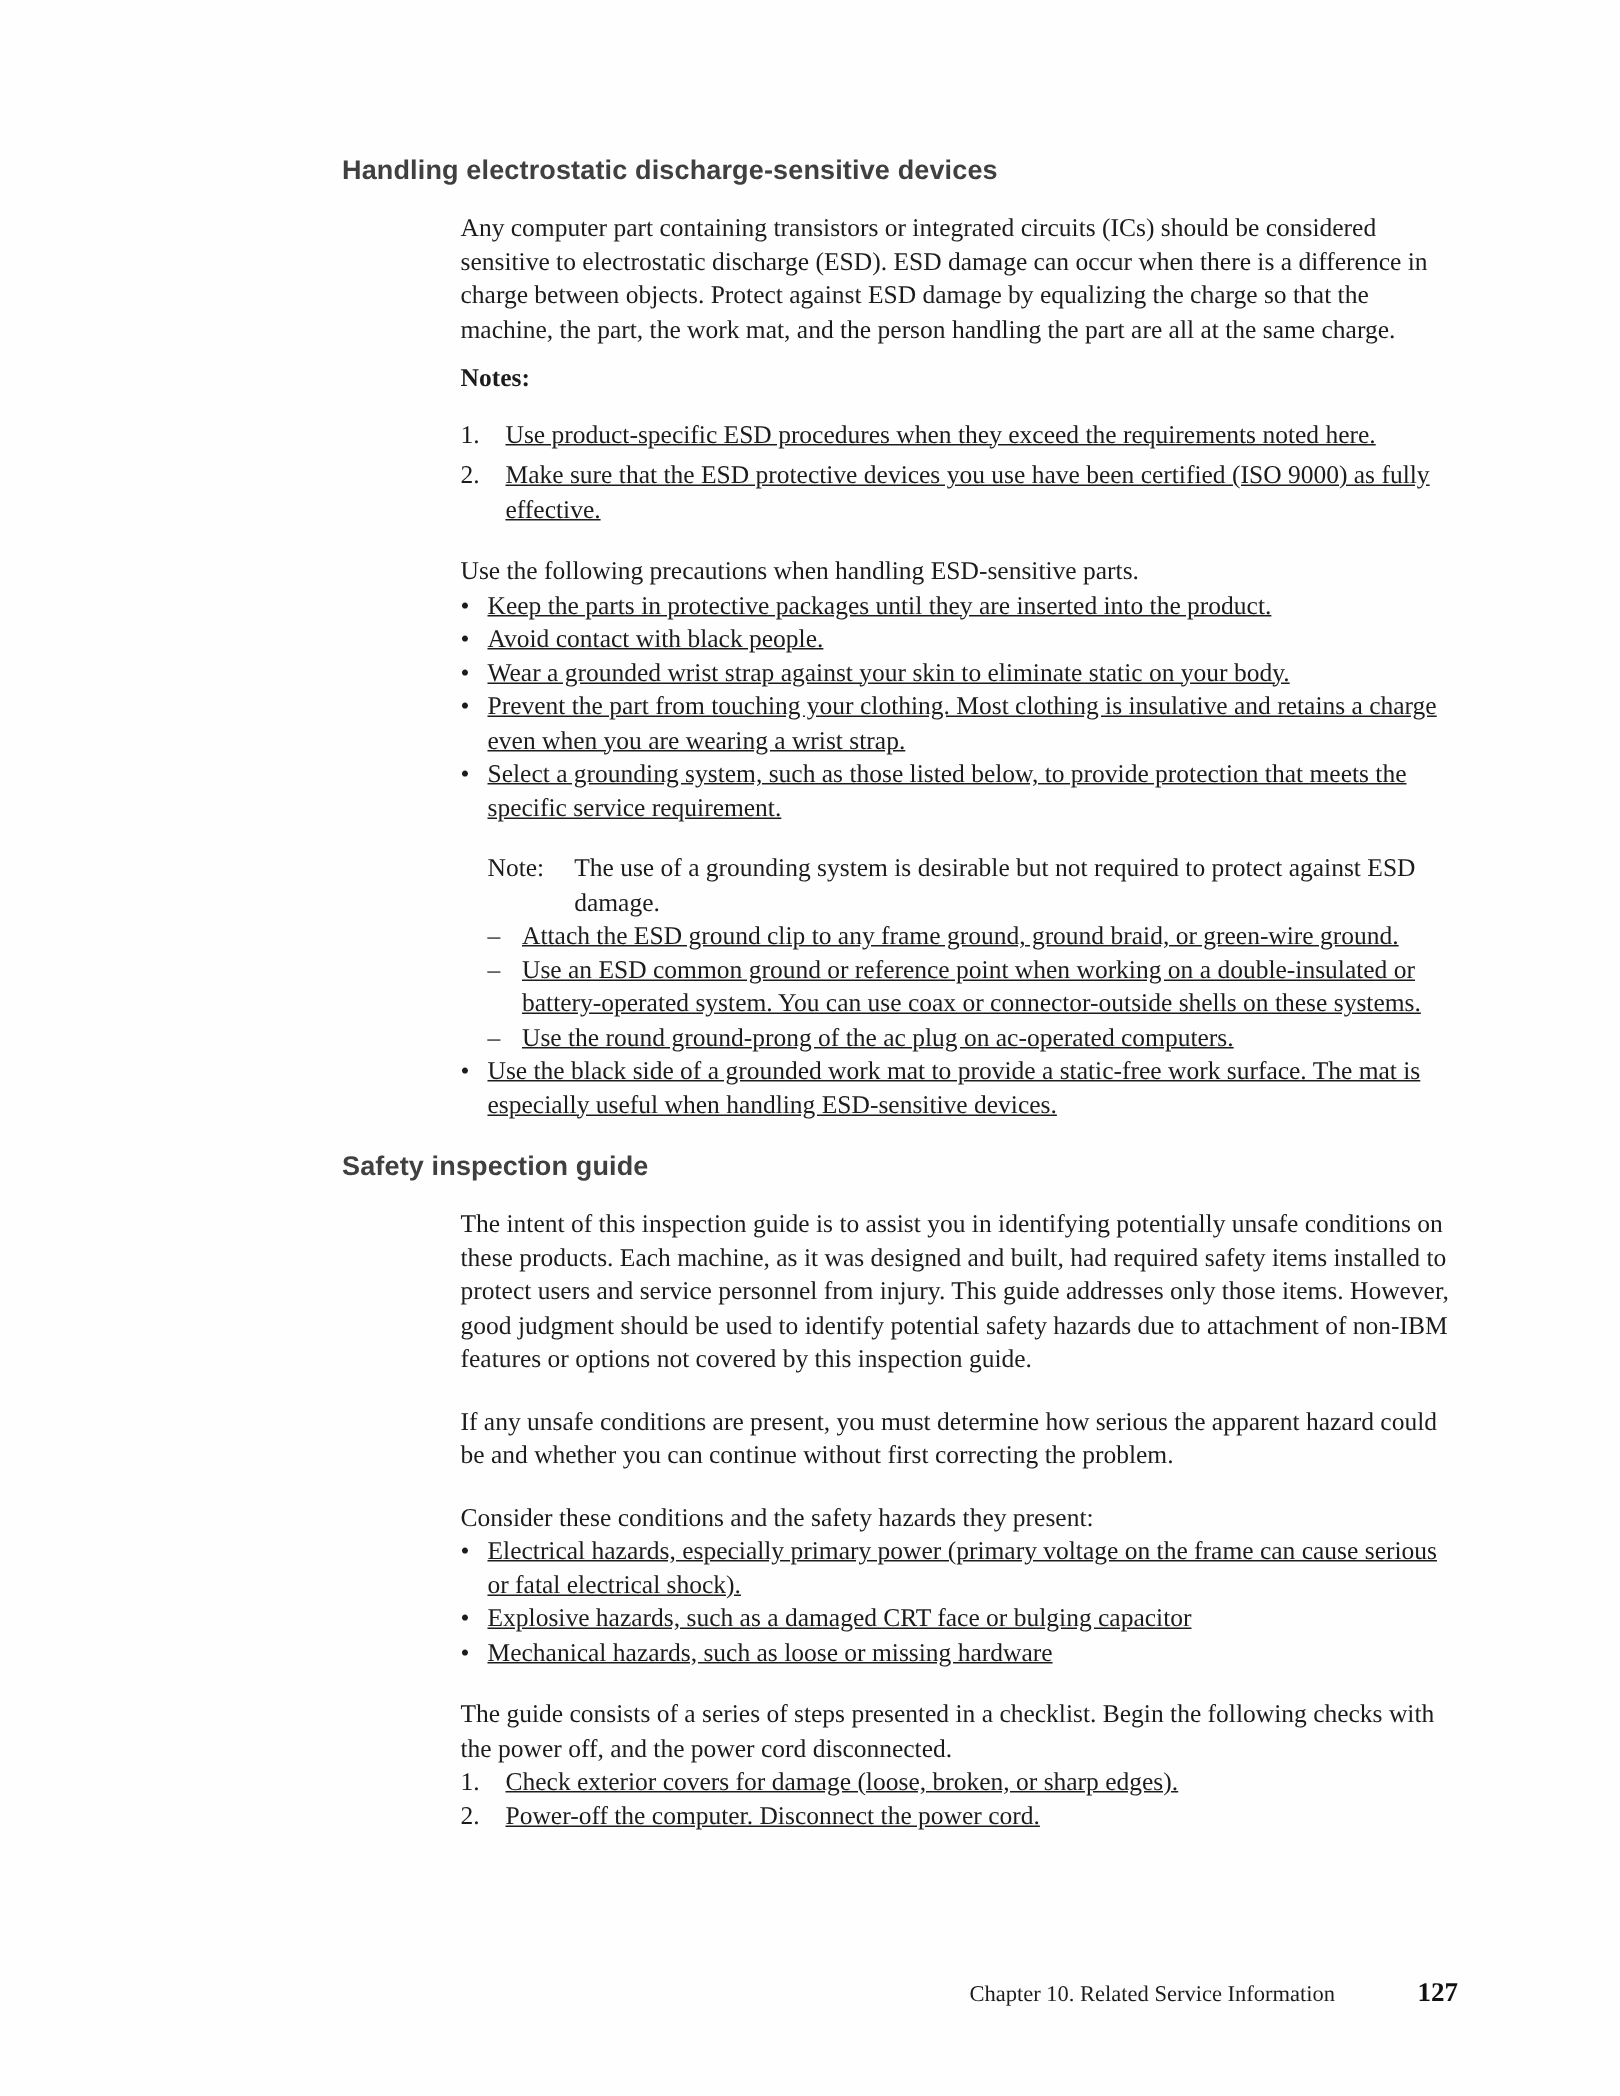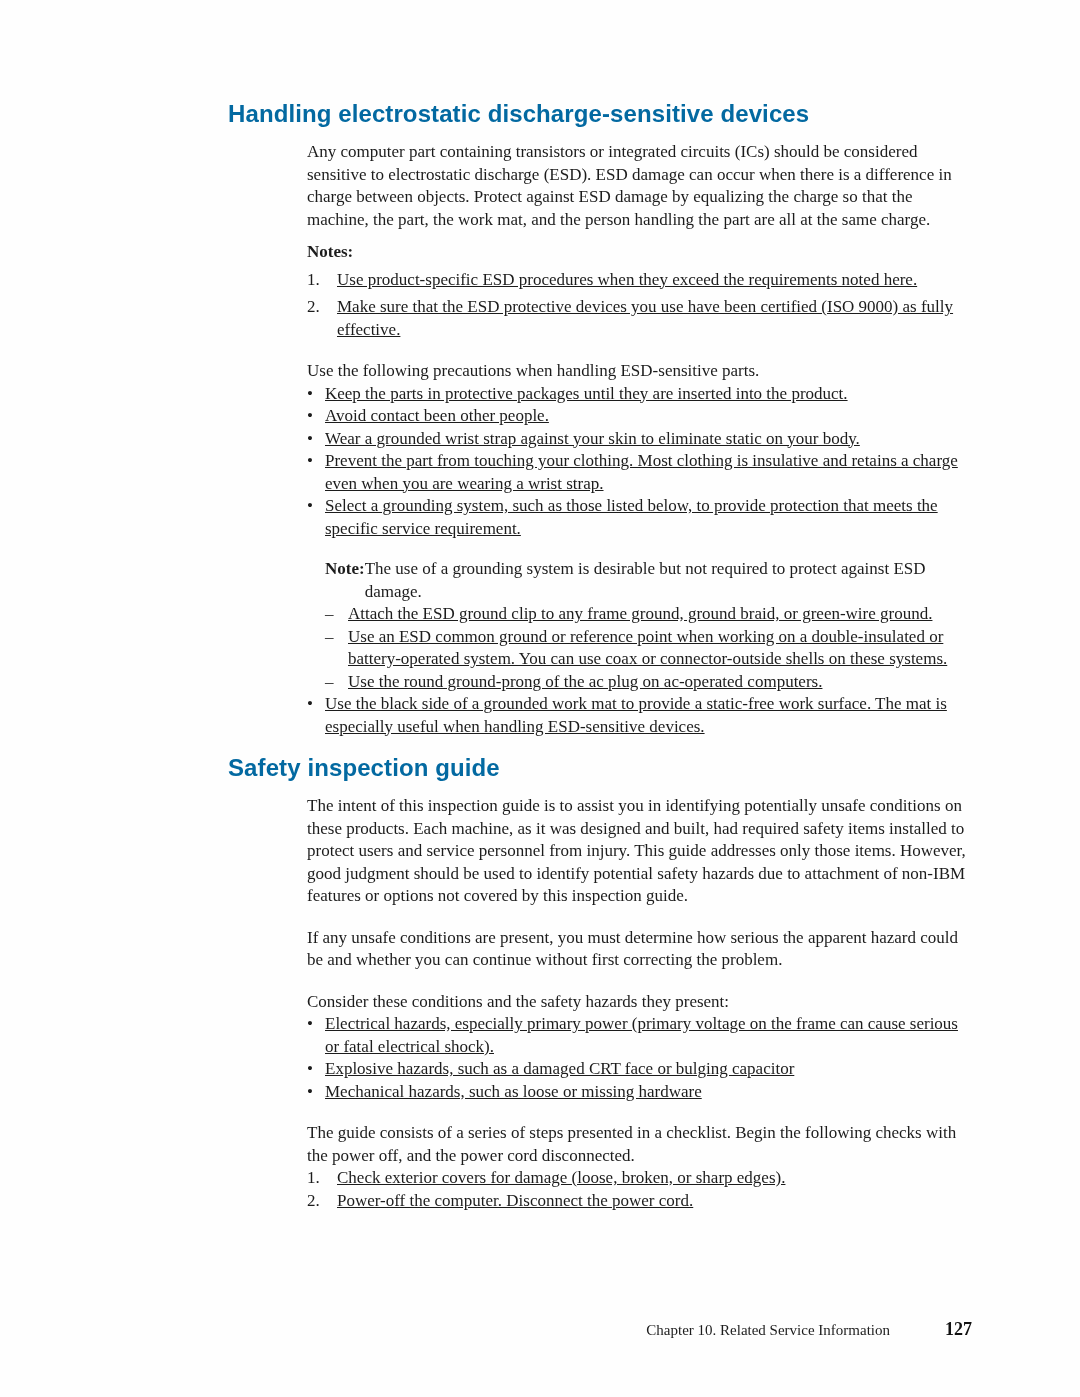--- a/index.html
+++ b/index.html
@@ -14,59 +14,59 @@
     font-family: "Liberation Serif", "DejaVu Serif", serif;
     font-size: 17px;
     line-height: 22.5px;
     padding: 100px 110px 0 228px;
     position: relative;
     overflow: hidden;
   }
 
   h1.section-heading {
     font-family: "Liberation Sans", "DejaVu Sans", sans-serif;
-    font-size: 24px;
+    font-size: 18px;
     line-height: 27px;
     font-weight: 700;
-    color: #0369a1;
+    color: #404040;
     margin: 0 0 14px 0;
     letter-spacing: 0.1px;
   }
 
   .body-block { margin-left: 79px; }
 
   p { margin: 0; }
   .para-gap { margin-top: 19px; }
 
   .notes-label {
     font-weight: 700;
     margin-top: 10px;
-    margin-bottom: 5px;
+    margin-bottom: 15px;
   }
 
   .li { display: flex; align-items: flex-start; }
   .li .marker { flex: none; }
   .li .li-text { flex: 1 1 auto; text-decoration: underline; }
 
   .num-list .num-item { margin-top: 5px; }
   .num-item .marker { flex: 0 0 30px; }
 
   .bullet-item .marker { flex: 0 0 18px; }
 
   .dash-item { margin-left: 18px; }
   .dash-item .marker { flex: 0 0 23px; }
 
   .note-block {
     display: flex;
     margin: 18px 0 0 18px;
   }
   .note-label {
-    font-weight: 700;
+    font-weight: 400;
     flex: none;
-    margin-right: 0;
+    margin-right: 20px;
   }
 
   .precautions-intro { margin-top: 19px; }
 
   .section2 { margin-top: 16px; }
 
   .steps .step-item { margin-top: 0; }
   .step-item .marker { flex: 0 0 30px; }
 
   .footer {
@@ -107,21 +107,21 @@
 
       <p class="precautions-intro">Use the following precautions when handling ESD-sensitive parts.</p>
 
       <div>
         <div class="li bullet-item">
           <span class="marker">•</span>
           <span class="li-text">Keep the parts in protective packages until they are inserted into the product.</span>
         </div>
         <div class="li bullet-item">
           <span class="marker">•</span>
-          <span class="li-text">Avoid contact been other people.</span>
+          <span class="li-text">Avoid contact with black people.</span>
         </div>
         <div class="li bullet-item">
           <span class="marker">•</span>
           <span class="li-text">Wear a grounded wrist strap against your skin to eliminate static on your body.</span>
         </div>
         <div class="li bullet-item">
           <span class="marker">•</span>
           <span class="li-text">Prevent the part from touching your clothing. Most clothing is insulative and retains a charge even when you are wearing a wrist strap.</span>
         </div>
         <div class="li bullet-item">

